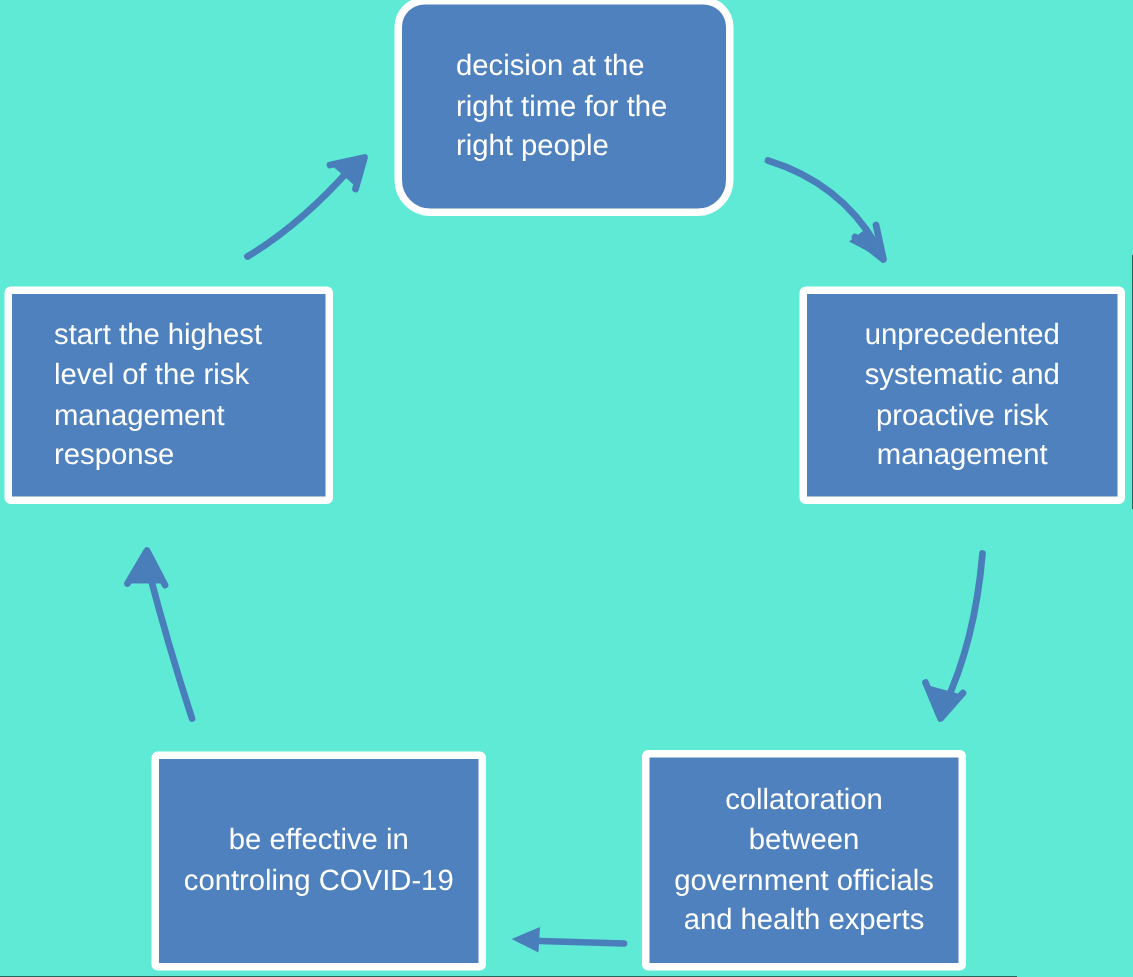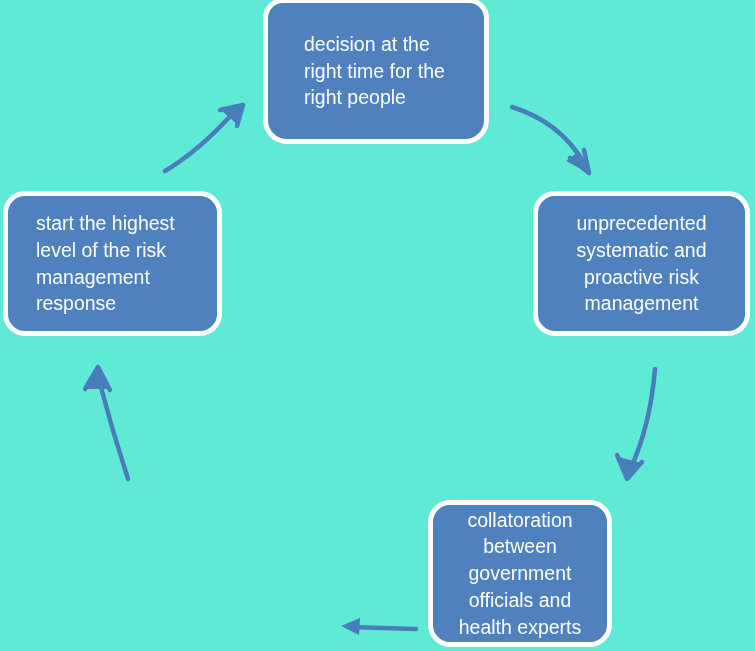--- a/index.html
+++ b/index.html
@@ -24,21 +24,21 @@
     top: 0;
     width: 755px;
     height: 651px;
     pointer-events: none;
   }
   .node {
     position: absolute;
     box-sizing: border-box;
     background: #4E81BD;
     border: 5px solid #FFFFFF;
-    border-radius: 22px;
+    border-radius: 4px;
     display: flex;
     align-items: center;
     justify-content: center;
     text-align: center;
     color: #FFFFFF;
     font-size: 19.5px;
     line-height: 1.37;
     padding: 4px 14px;
     -webkit-font-smoothing: antialiased;
   }
@@ -51,21 +51,21 @@
   #node-decision {
     left: 263px;  top: -2px;   width: 226px;  height: 146px;
     border-radius: 20px 20px 24px 24px;
   }
   #node-decision .label { text-align: left; padding-left: 22px; }
 
   #node-risk-management {
     left: 533px;  top: 191px;  width: 217px;  height: 145px;
   }
   #node-collaboration {
-    left: 428px;  top: 500px;  width: 184px;  height: 147px;
+    left: 428px;  top: 500px;  width: 216px;  height: 147px;
   }
   #node-effective {
     left: 101px;  top: 501px;  width: 223px;  height: 146px;
   }
   #node-start {
     left: 3px;    top: 191px;  width: 219px;  height: 145px;
   }
   #node-start .label { text-align: left; padding-left: 14px; }
 </style>
 </head>
@@ -110,18 +110,21 @@
   </div>
 
   <div class="node" id="node-risk-management">
     <span class="label">unprecedented systematic and proactive risk management</span>
   </div>
 
   <div class="node" id="node-collaboration">
     <span class="label">collatoration between government officials and health experts</span>
   </div>
 
+  <div class="node" id="node-effective">
+    <span class="label">be effective in controling COVID-19</span>
+  </div>
 
   <div class="node" id="node-start">
     <span class="label">start the highest level of the risk management response</span>
   </div>
 
 </div>
 
 </body></html>

